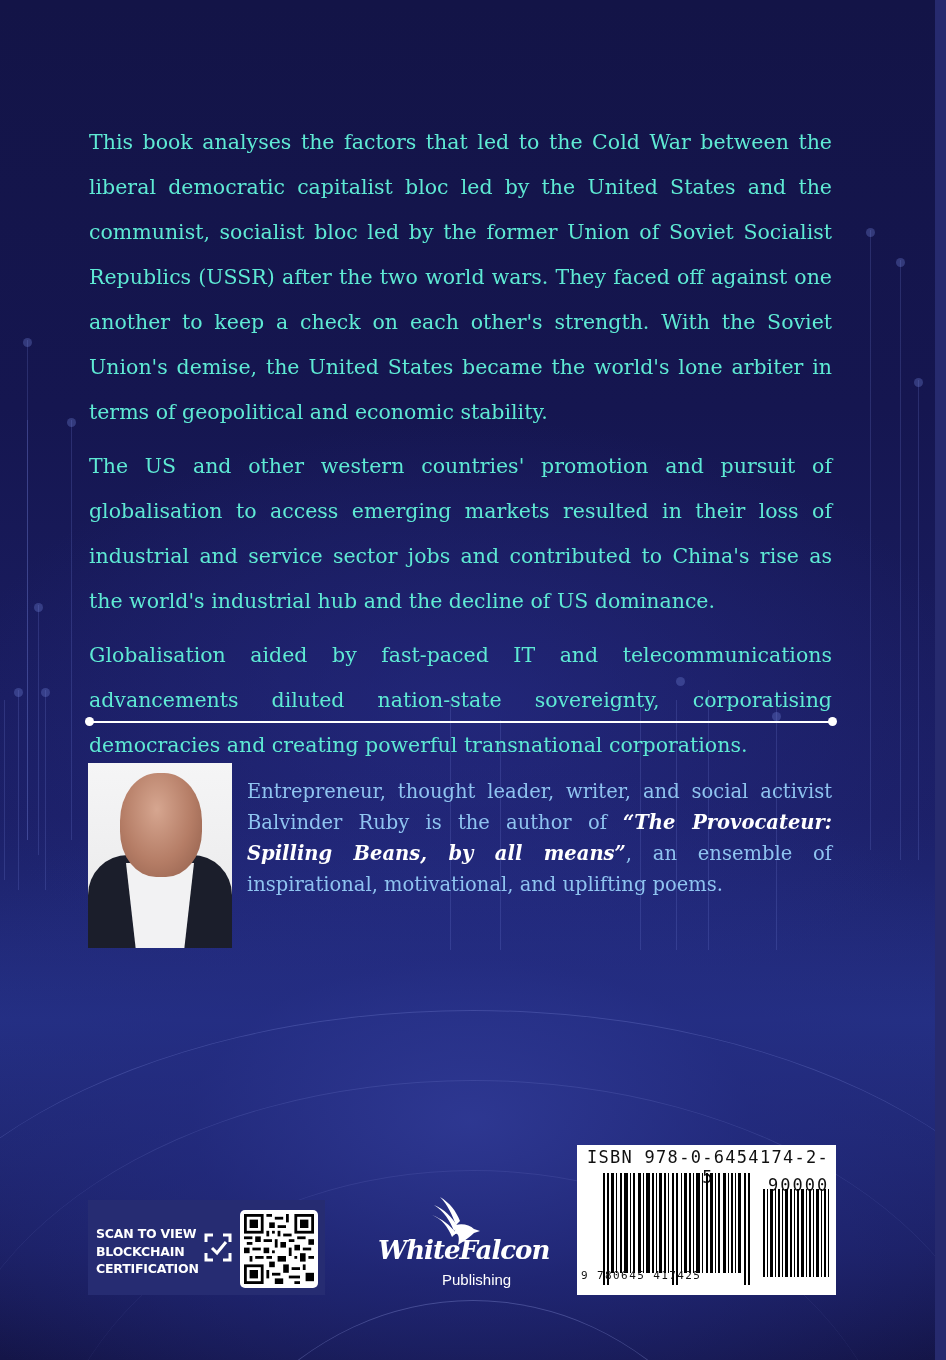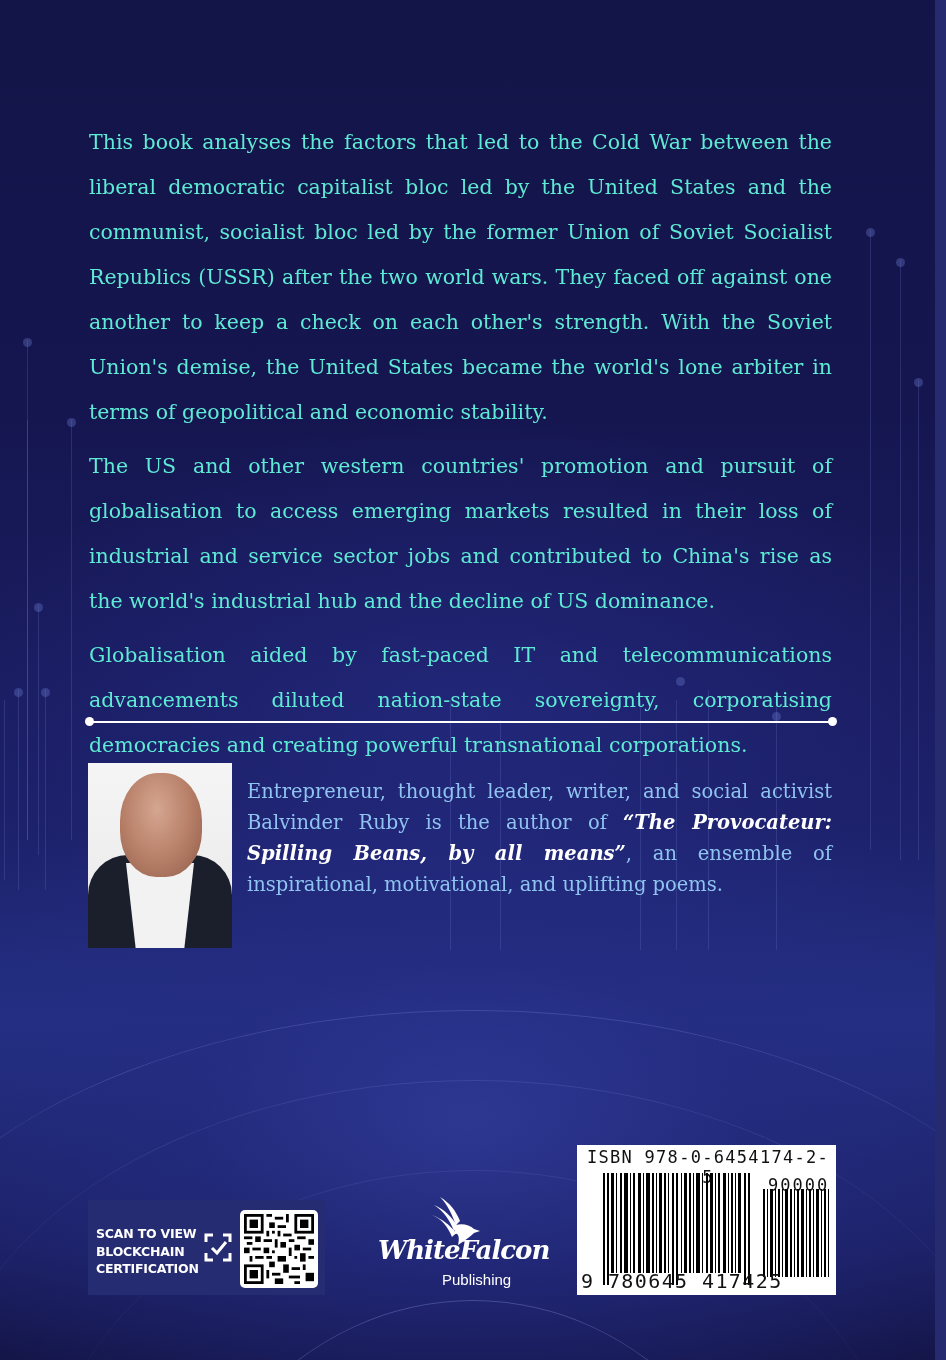--- a/index.html
+++ b/index.html
@@ -126,21 +126,21 @@
   .price-code {
     position: absolute; left: 191px; top: 22px;
     font-family: "DejaVu Sans Mono", monospace; font-size: 17px; letter-spacing: 2px;
     color: #111;
     margin-top: 8px;
   }
   .bars-main { position: absolute; left: 26px; top: 28px; }
   .bars-addon { position: absolute; left: 186px; top: 44px; }
   .ean-digits {
     position: absolute; left: 4px; top: 124px;
-    font-family: "DejaVu Sans Mono", monospace; font-size: 20px; letter-spacing: 1.4px;
+    font-family: "DejaVu Sans Mono", monospace; font-size: 11px; letter-spacing: 1.4px;
     color: #111; background: transparent;
   }
 </style>
 </head>
 <body>
 
 <div class="bg"></div>
 
 <div>
   <div class="vline" style="left:27px;top:340px;height:500px;"></div>

